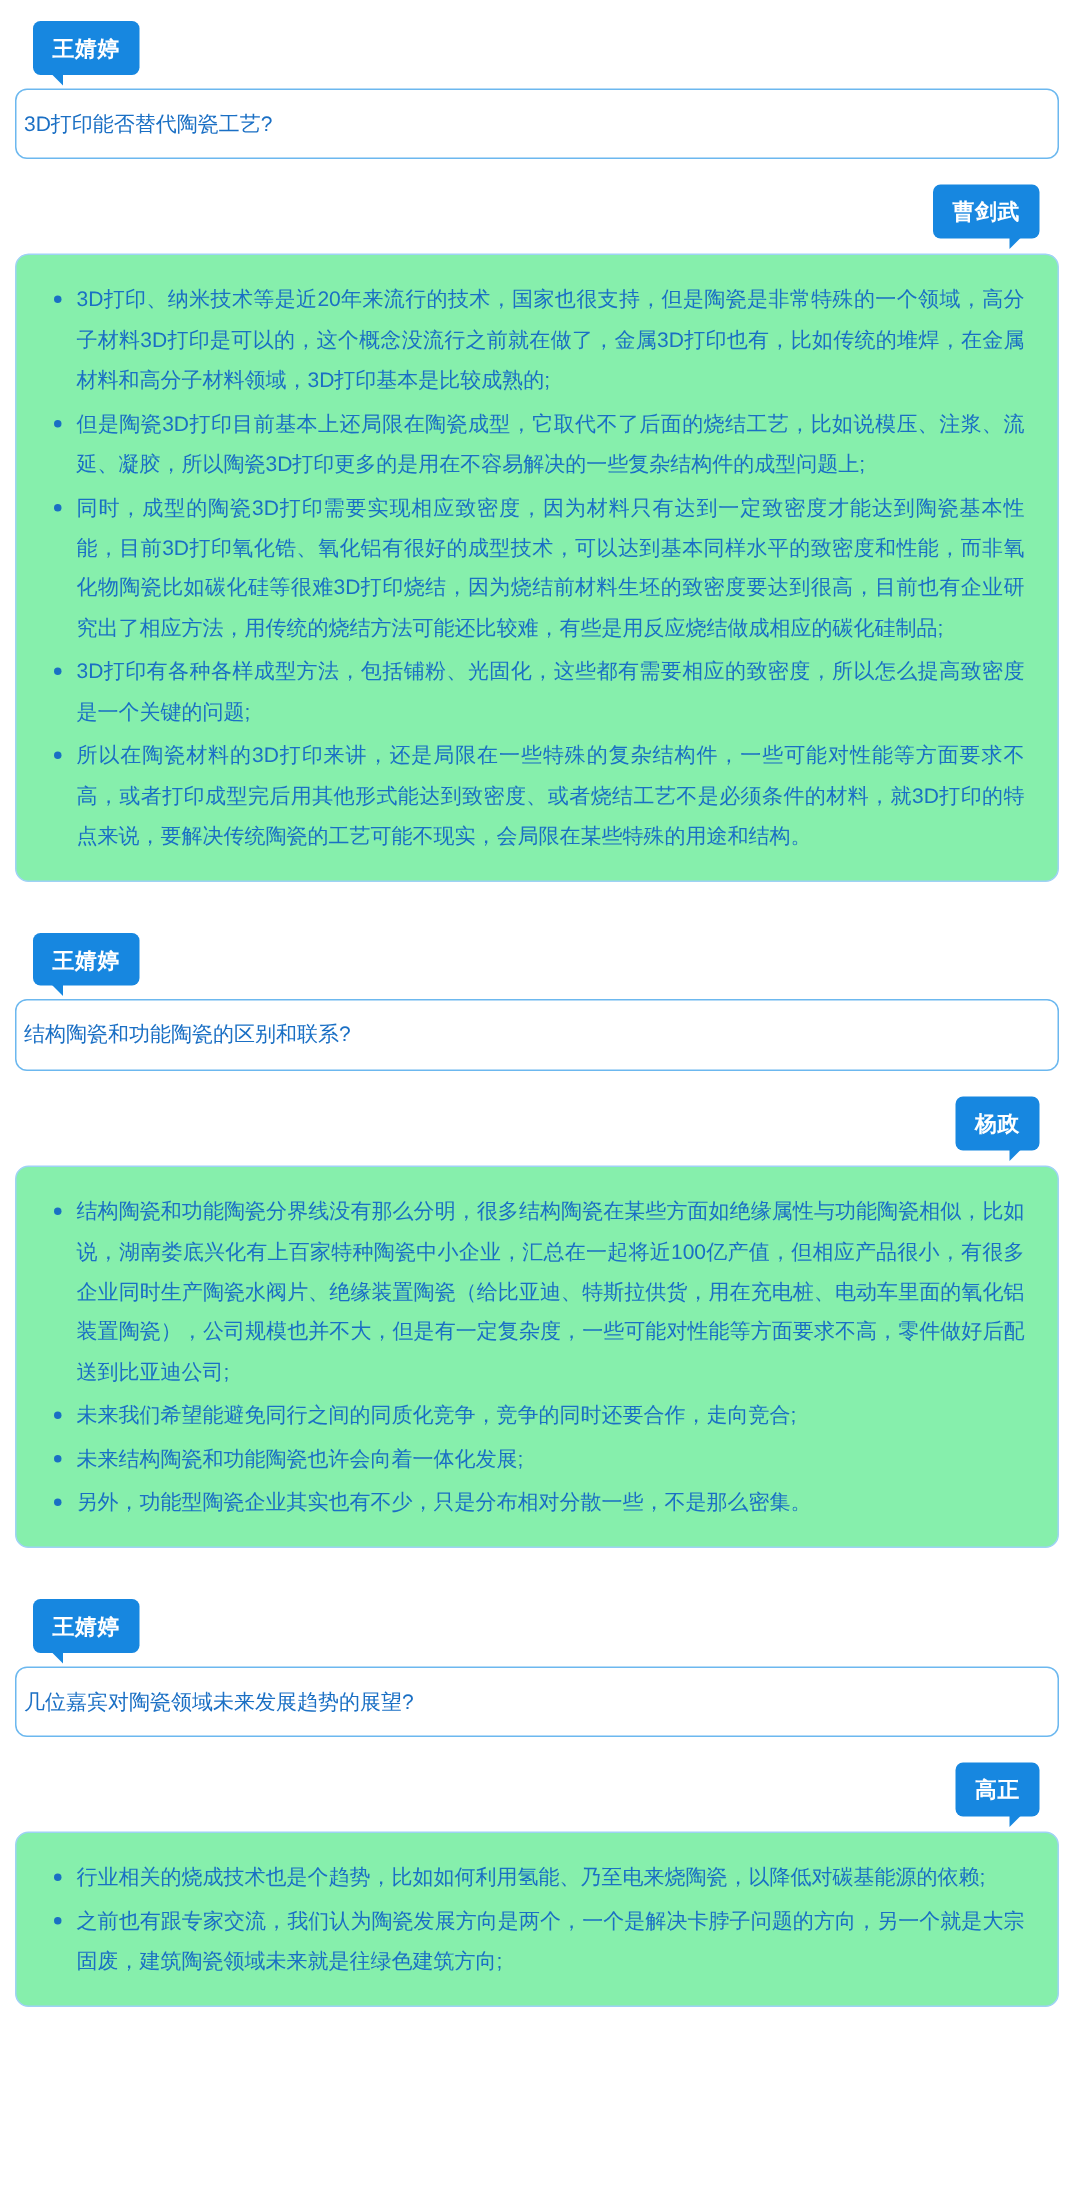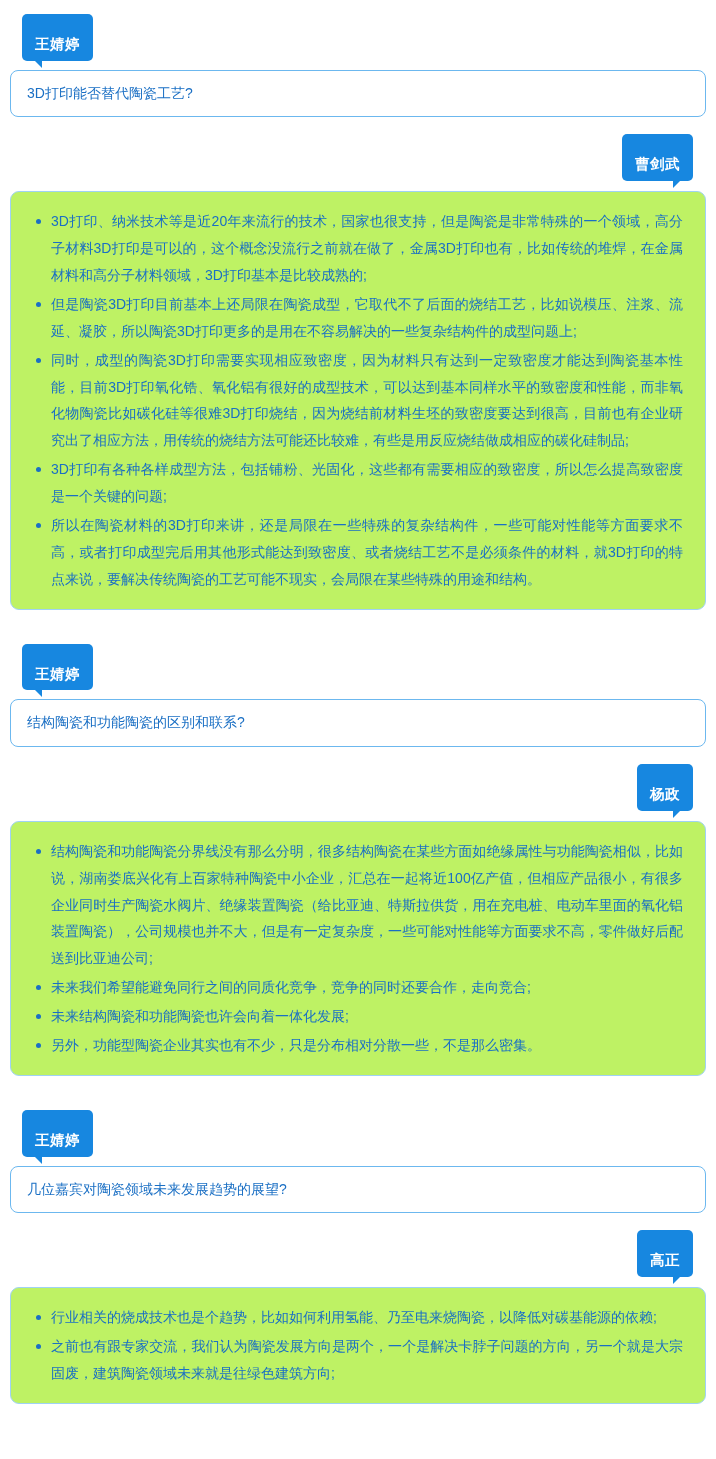--- a/index.html
+++ b/index.html
@@ -24,21 +24,21 @@
   
   .qa-block { margin-bottom: 4px; }
 
   .name-tag {
     display: inline-block;
     background: #1787e0;
     color: #ffffff;
     font-size: 14.5px;
     font-weight: bold;
     letter-spacing: 0.5px;
-    padding: 23px 13px 8px 13px;
+    padding: 12px 13px 8px 13px;
     border-radius: 5px;
     position: relative;
     line-height: 1.1;
   }
   .name-tag.left { margin-left: 12px; }
   .name-tag.left::after {
     content: "";
     position: absolute;
     left: 12px;
     bottom: -7px;
@@ -62,32 +62,32 @@
     border-left: 0px solid transparent;
     border-top: 8px solid #1787e0;
   }
 
   
   .question-box {
     margin-top: 9px;
     border: 1px solid #6cb8ef;
     border-radius: 8px;
     background: #ffffff;
-    padding: 11px 16px 12px 16px;
+    padding: 11px 16px 12px 5px;
     font-size: 14px;
     color: #1a6fc4;
     line-height: 1.6;
   }
 
   
   .answer-box {
     margin-top: 10px;
     border: 1px solid #9fd2f5;
     border-radius: 9px;
-    background: #bef264;
+    background: #86efac;
     padding: 16px 22px 16px 14px;
   }
   .answer-box ul {
     margin: 0;
     padding-left: 26px;
     list-style: none;
   }
   .answer-box li {
     position: relative;
     font-size: 14px;

